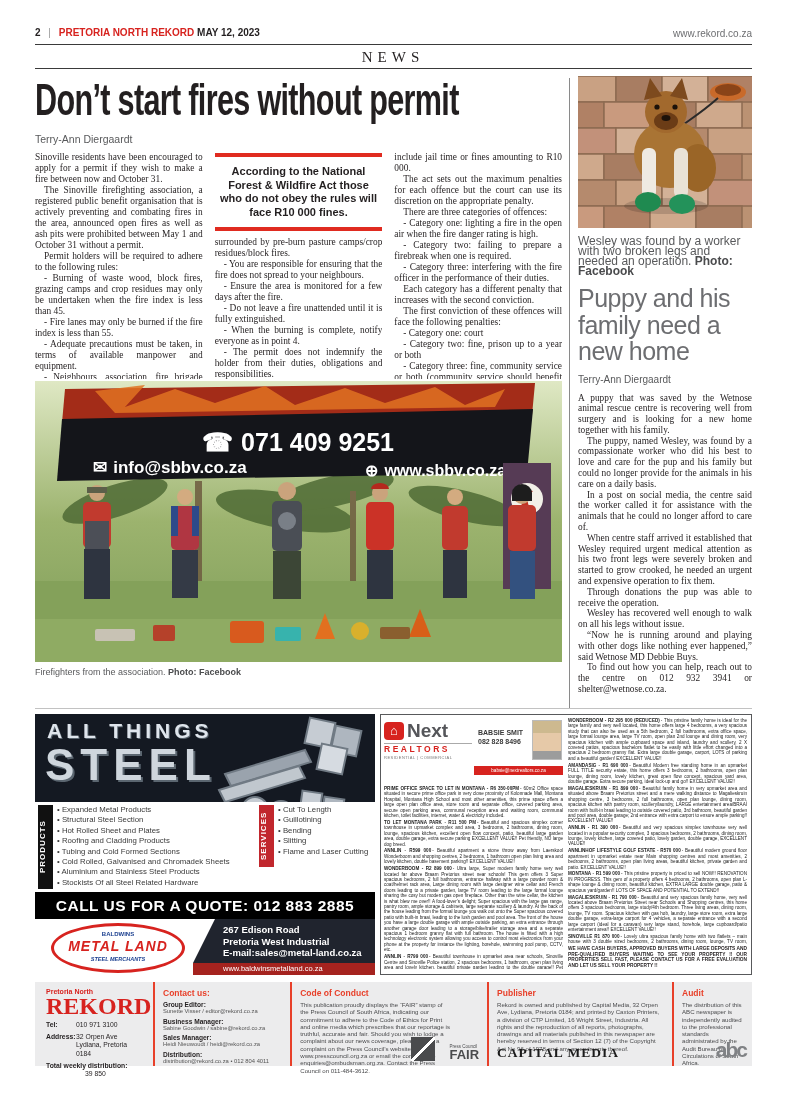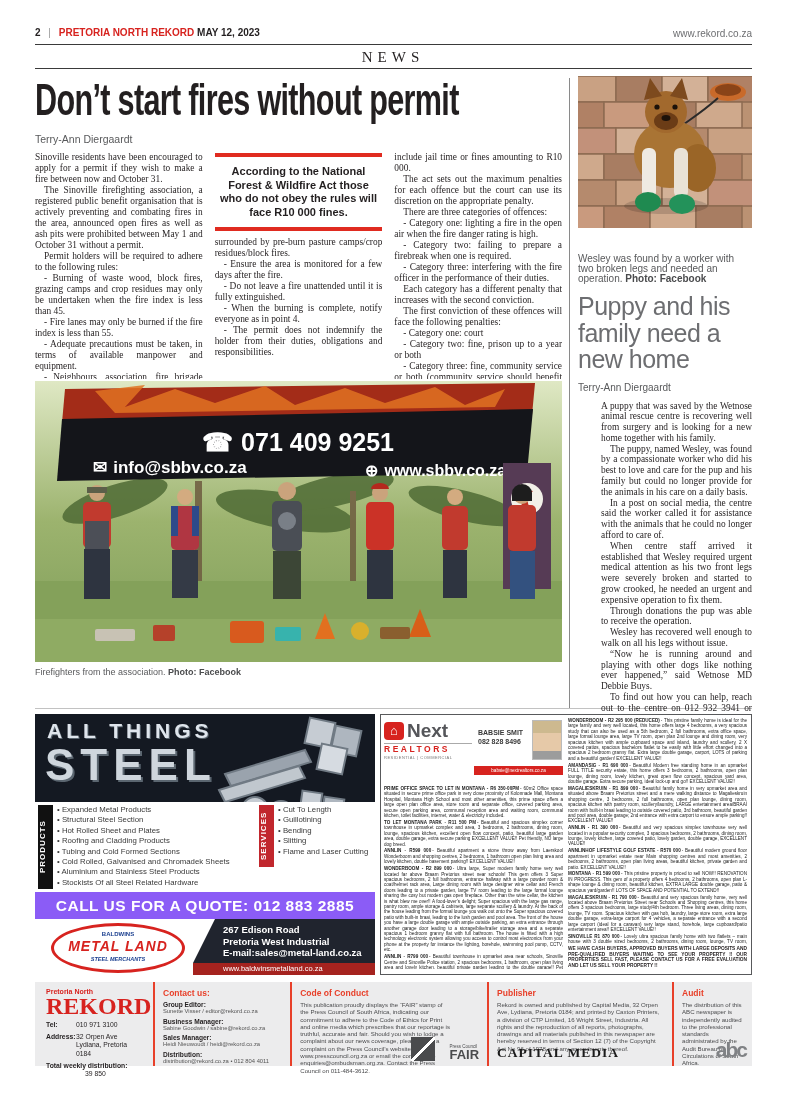--- a/index.html
+++ b/index.html
@@ -34,46 +34,46 @@
   #photo-main svg{display:block;}
   #caption-main{left:35px;top:667px;width:527px;font-size:9px;color:#58595b;}
   .cap-credit{font-weight:bold;color:#4a4b4d;}
 
   
   #vline{left:569px;top:78px;width:1px;height:630px;background:#8a8a8a;}
   #hr-ads{left:35px;right:34px;top:708px;height:1px;background:#c2c2c2;}
 
   
   #puppy{left:578px;top:76px;width:174px;}
-  #puppy-caption{margin-top:22px;font-size:10px;line-height:10px;color:#58595b;}
+  #puppy-caption{margin-top:4px;font-size:12px;line-height:10px;color:#58595b;}
   #puppy-headline{margin-top:9px;font-size:25px;line-height:26.5px;color:#6d6e71;letter-spacing:-0.5px;}
   #byline2{margin-top:9px;font-size:10px;color:#58595b;}
   #puppy-body{margin-top:8px;font-family:"Liberation Serif",serif;font-size:9.4px;
-              line-height:10.8px;text-align:justify;margin-left:23px;}
+              line-height:10.8px;text-align:justify;}
   #puppy-body p{margin:0;text-indent:9px;}
   #puppy-body p:first-child{text-indent:0;}
 
   
   #steel-ad{left:35px;top:714px;width:340px;height:261px;}
   .steel-top{position:relative;height:88px;background:#141922;overflow:visible;}
   .steel-t1{position:absolute;left:12px;top:5px;font-size:21px;font-weight:bold;color:#dfe5ec;
             letter-spacing:4px;text-shadow:1px 1px 0 #5b6670;}
   .steel-t2{position:absolute;left:10px;top:26px;font-size:44px;font-weight:bold;color:#cfd6dd;
             letter-spacing:6px;text-shadow:2px 2px 0 #5b6670;}
   #tubes-svg{position:absolute;right:0;top:0;}
   .steel-mid{position:relative;height:90px;background:#fff;}
   .vlabel{position:absolute;width:15px;color:#fff;font-size:8px;font-weight:bold;letter-spacing:1px;
           writing-mode:vertical-rl;transform:rotate(180deg);text-align:center;}
   #prod-label{left:3px;top:3px;height:84px;background:#111;}
   #serv-label{left:224px;top:3px;height:62px;background:#c1272d;}
   .blist{position:absolute;top:3px;font-size:7.8px;line-height:10.4px;color:#3a3a3a;}
   #prod-list{left:22px;width:200px;}
   #serv-list{left:243px;width:92px;}
   .blist div::before{content:"• ";}
-  .steel-banner{height:27px;background:#8b5cf6;color:#fff;font-size:15.5px;font-weight:bold;
+  .steel-banner{height:27px;background:#000000;color:#fff;font-size:15.5px;font-weight:bold;
                 text-align:center;line-height:27px;letter-spacing:0.5px;}
   .steel-bottom{position:relative;height:56px;background:#fff;}
   .ml-logo{position:absolute;left:16px;top:4px;width:128px;height:44px;border:3px solid #d7231f;
            border-radius:50%;text-align:center;background:#fff;}
   .ml-top{font-size:6px;font-weight:bold;color:#1b3f8f;margin-top:5px;}
   .ml-main{font-size:14px;font-weight:bold;font-style:italic;color:#d7231f;letter-spacing:1px;margin-top:1px;}
   .ml-bot{font-size:5.5px;font-weight:bold;font-style:italic;color:#1b3f8f;margin-top:2px;}
   .addr-block{position:absolute;left:158px;right:0;top:0;height:44px;background:#20242e;color:#fff;
               font-size:9.5px;font-weight:bold;line-height:11.5px;padding:5px 4px 0 30px;
               clip-path:polygon(22px 0,100% 0,100% 100%,0 100%);box-sizing:border-box;}
@@ -164,20 +164,21 @@
         <p>- Burning of waste wood, block fires, grazing camps and crop residues may only be undertaken when the fire index is less than 45.</p>
         <p>- Fire lanes may only be burned if the fire index is less than 55.</p>
         <p>- Adequate precautions must be taken, in terms of available manpower and equipment.</p>
         <p>- Neighbours, association, fire brigade and the issuing officer must be notified beforehand.</p>
       </div>
     <div class="col">
       <div class="pullquote">According to the National Forest &amp; Wildfire Act  those who do not obey the rules will face R10 000 fines.</div>
       <div class="plist">
 
       <p>surrounded by pre-burn pasture camps/crop residues/block fires.</p>
+          <p>- You are responsible for ensuring that the fire does not spread to your neighbours.</p>
           <p>- Ensure the area is monitored for a few days after the fire.</p>
           <p>- Do not leave a fire unattended until it is fully extinguished.</p>
           <p>- When the burning is complete, notify everyone as in point 4.</p>
           <p>- The permit does not indemnify the holder from their duties, obligations and responsibilities.</p>
         </div>
     </div>
     <div class="col plist">
 
     <p>include jail time or fines amounting to R10 000.</p>
         <p>The act sets out the maximum penalties for each offence but the court can use its discretion on the appropriate penalty.</p>

